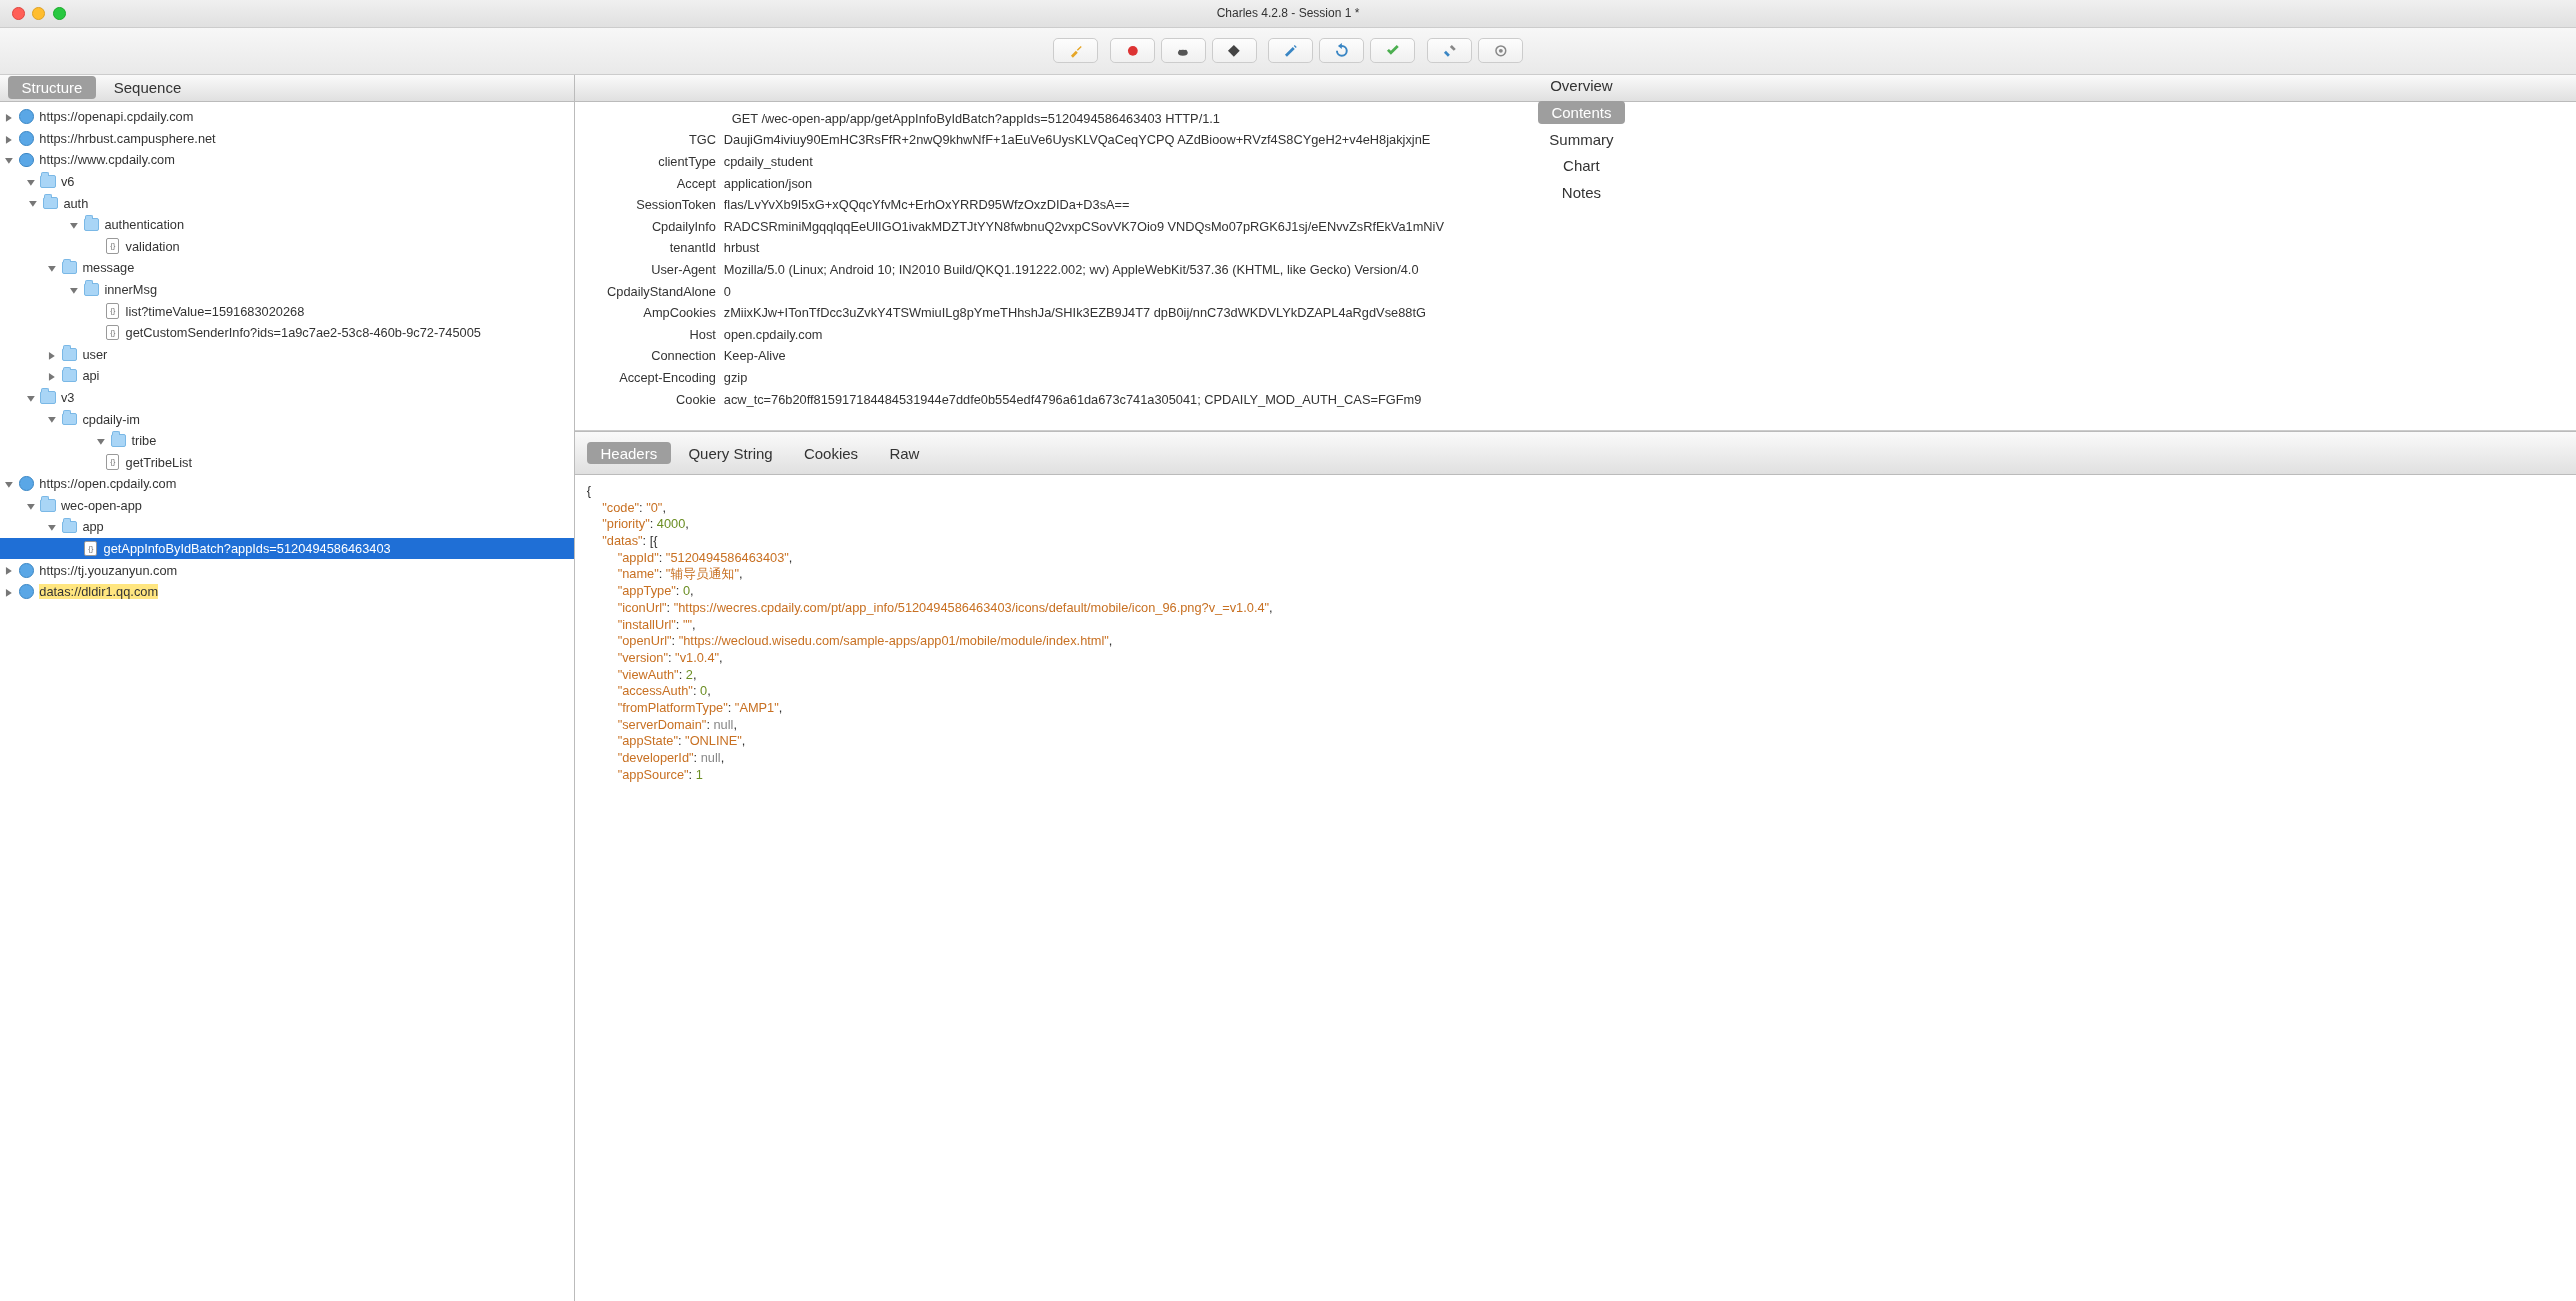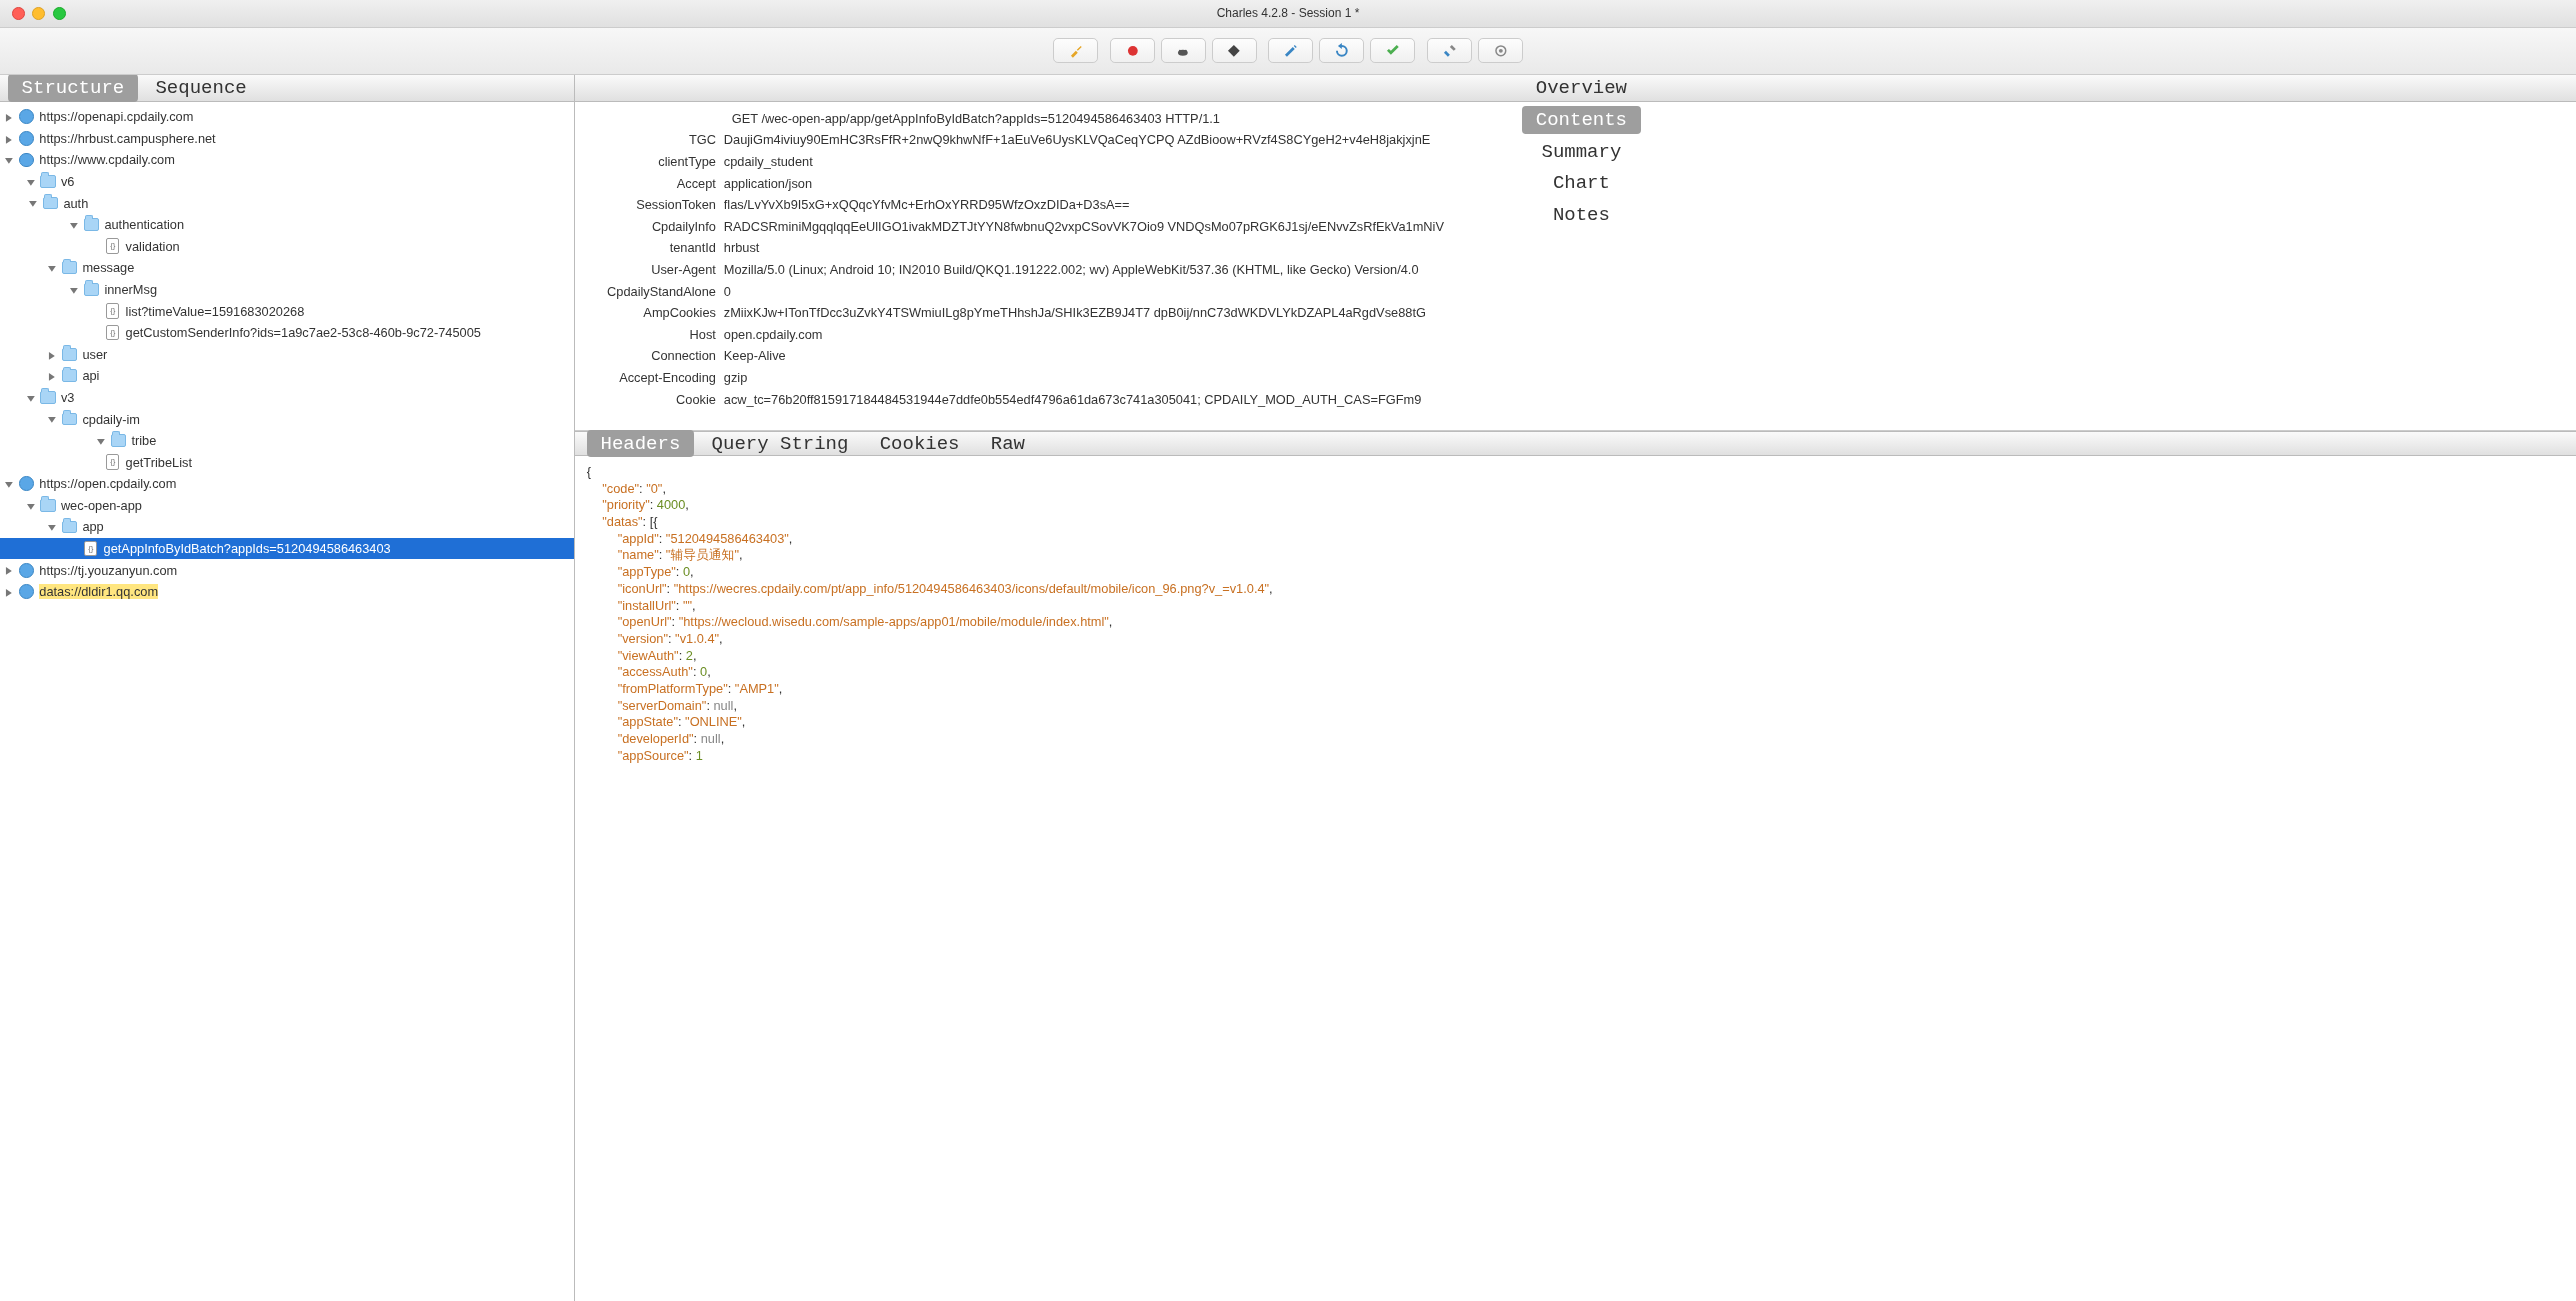--- a/index.html
+++ b/index.html
@@ -12,42 +12,42 @@
 .tl.yellow { background: #ffbd2e; border: 1px solid #dea123; }
 .tl.green { background: #28c840; border: 1px solid #1aab29; }
 .title { position: absolute; left: 50%; transform: translateX(-50%); font-size: 12px; color: #333; }
 .toolbar { height: 47px; background: linear-gradient(#f7f7f7, #e9e9e9); border-bottom: 1px solid #ccc; display: flex; align-items: center; justify-content: center; gap: 11.8px; }
 .tb-group { display: flex; gap: 5.9px; }
 .tb-btn { width: 45px; height: 25.5px; background: linear-gradient(#fdfdfd, #f0f0f0); border: 1px solid #ccc; border-radius: 4.9px; display: flex; align-items: center; justify-content: center; cursor: pointer; }
 .tb-btn svg { width: 15.7px; height: 15.7px; }
 .main { flex: 1; display: flex; overflow: hidden; }
 .left-panel { width: 575px; display: flex; flex-direction: column; background: #fff; border-right: 1px solid #bbb; }
 .tab-bar { height: 27.5px; background: linear-gradient(#fafafa, #e0e0e0); border-bottom: 1px solid #bbb; display: flex; align-items: center; padding-left: 7.9px; gap: 3.9px; }
-.tab { padding: 2.9px 13.7px; font-size: 19px; border-radius: 3.9px; cursor: pointer; color: #333; font-family: Liberation Mono, monospace; }
+.tab { padding: 2.9px 13.7px; font-size: 15px; border-radius: 3.9px; cursor: pointer; color: #333; }
 .tab.active { background: #9e9e9e; color: #fff; }
 .tree { flex: 1; overflow: auto; padding-top: 3.9px; }
 .tree-row { display: flex; align-items: center; height: 21.6px; white-space: nowrap; padding-right: 7.9px; cursor: pointer; }
 .tree-row.selected { background: #1f6fd6; color: #fff; }
 .disclosure { width: 11.8px; height: 11.8px; margin-right: 2px; flex-shrink: 0; }
 .disclosure svg { width: 9.8px; height: 9.8px; }
 .node-icon { width: 17.7px; height: 17.7px; margin-right: 3.9px; flex-shrink: 0; display: inline-flex; align-items: center; justify-content: center; }
 .globe { width: 14.7px; height: 14.7px; border-radius: 50%; background: #5aa7e6; border: 1px solid #3a86c4; position: relative; }
 .folder { width: 15.7px; height: 12.8px; background: #a9d5f6; border-radius: 2px; border: 1px solid #7ab8e6; position: relative; }
 .folder::before { content: ""; position: absolute; top: -3.9px; left: 0; width: 5.9px; height: 2.9px; background: #a9d5f6; border: 1px solid #7ab8e6; border-bottom: none; border-radius: 2px 2px 0 0; }
 .file { width: 12.8px; height: 15.7px; background: #fff; border: 1px solid #999; border-radius: 2px; position: relative; font-size: 7.9px; color: #777; text-align: center; line-height: 13.7px; }
 .tree-label { font-size: 12.8px; }
 .tree-label.highlight { background: #ffe680; }
 .right-panel { flex: 1; display: flex; flex-direction: column; background: #fff; overflow: hidden; }
 .right-tab-bar { height: 27.5px; background: linear-gradient(#fafafa, #e0e0e0); border-bottom: 1px solid #bbb; display: flex; align-items: center; padding-left: 11.8px; gap: 3.9px; flex-direction: column; }
 .headers-pane { padding: 5.9px 11.8px; font-size: 12.8px; line-height: 21.6px; overflow: hidden; border-bottom: 1px solid #ccc; height: 329px; }
 .header-row { display: flex; }
 .header-key { width: 137px; text-align: right; padding-right: 7.9px; color: #333; flex-shrink: 0; }
 .header-val { flex: 1; color: #333; white-space: nowrap; overflow: hidden; }
 .request-line { padding-left: 145px; }
-.sub-tab-bar { height: 25px; background: linear-gradient(#fafafa, #e0e0e0); border-bottom: 1px solid #bbb; border-top: 1px solid #bbb; display: flex; align-items: center; padding-left: 11.8px; gap: 3.9px; }
+.sub-tab-bar { height: 44px; background: linear-gradient(#fafafa, #e0e0e0); border-bottom: 1px solid #bbb; border-top: 1px solid #bbb; display: flex; align-items: center; padding-left: 11.8px; gap: 3.9px; }
 .json-pane { flex: 1; padding: 7.9px 11.8px; font-family: "Menlo", "Monaco", monospace; font-size: 12.8px; line-height: 16.7px; white-space: nowrap; overflow: hidden; }
 .json-key { color: #c87022; }
 .json-str { color: #c87022; }
 .json-num { color: #6b8e23; }
 .json-null { color: #888; }
 .json-punct { color: #333; }
 </style>
 </head>
 <body>
 

